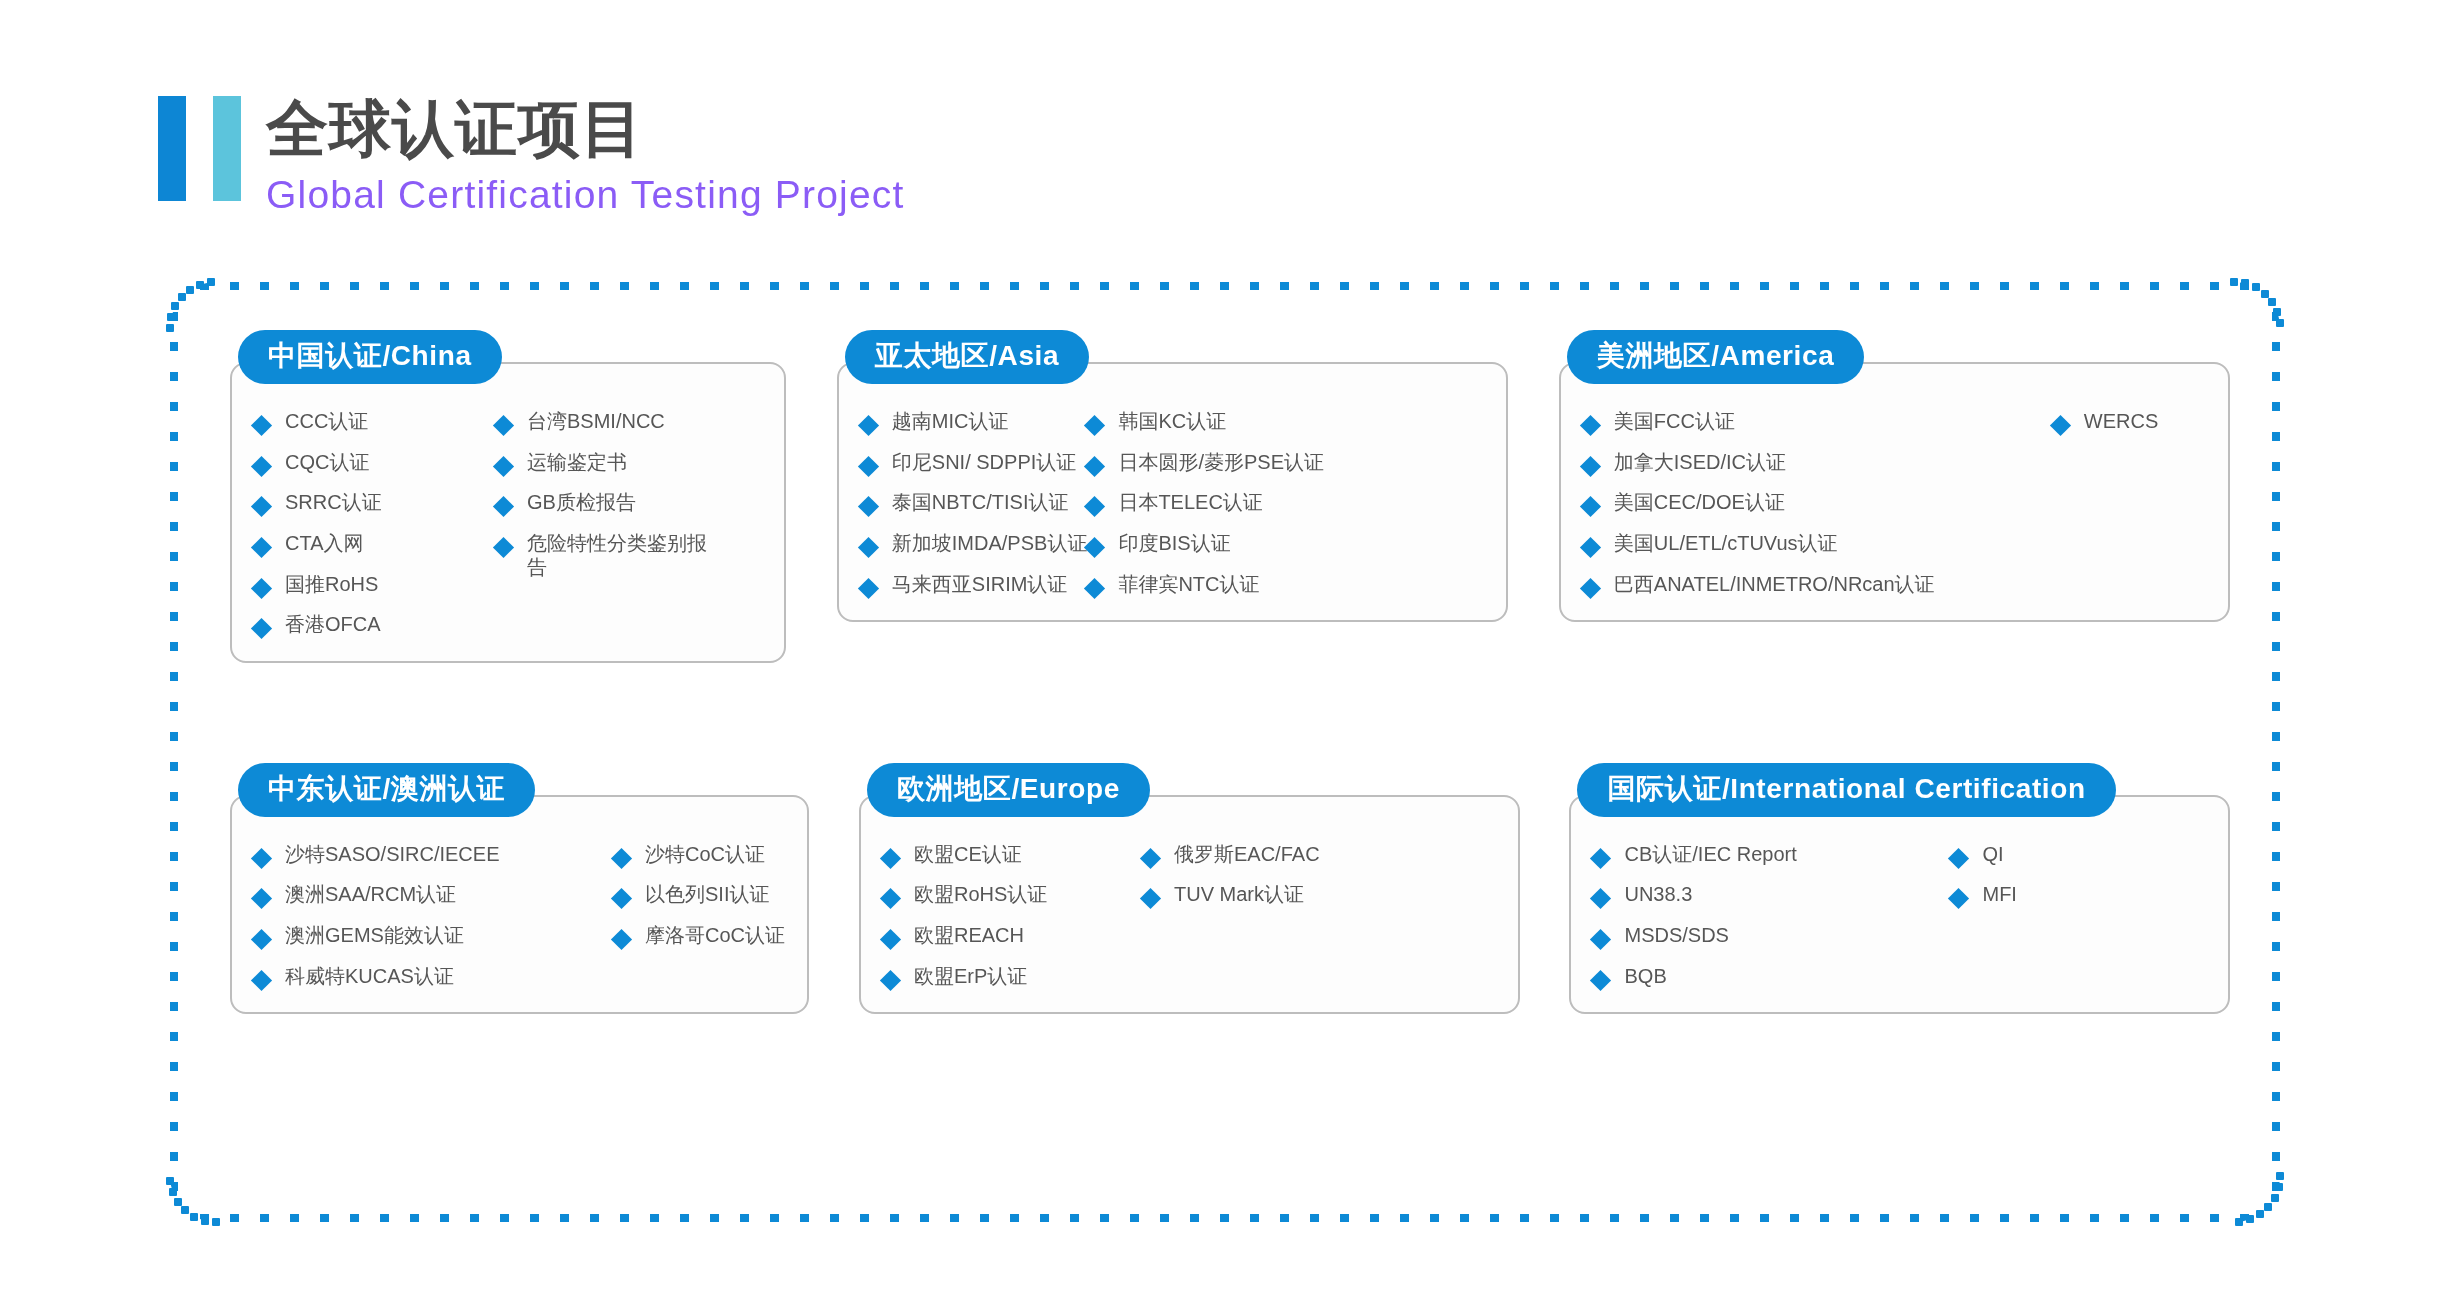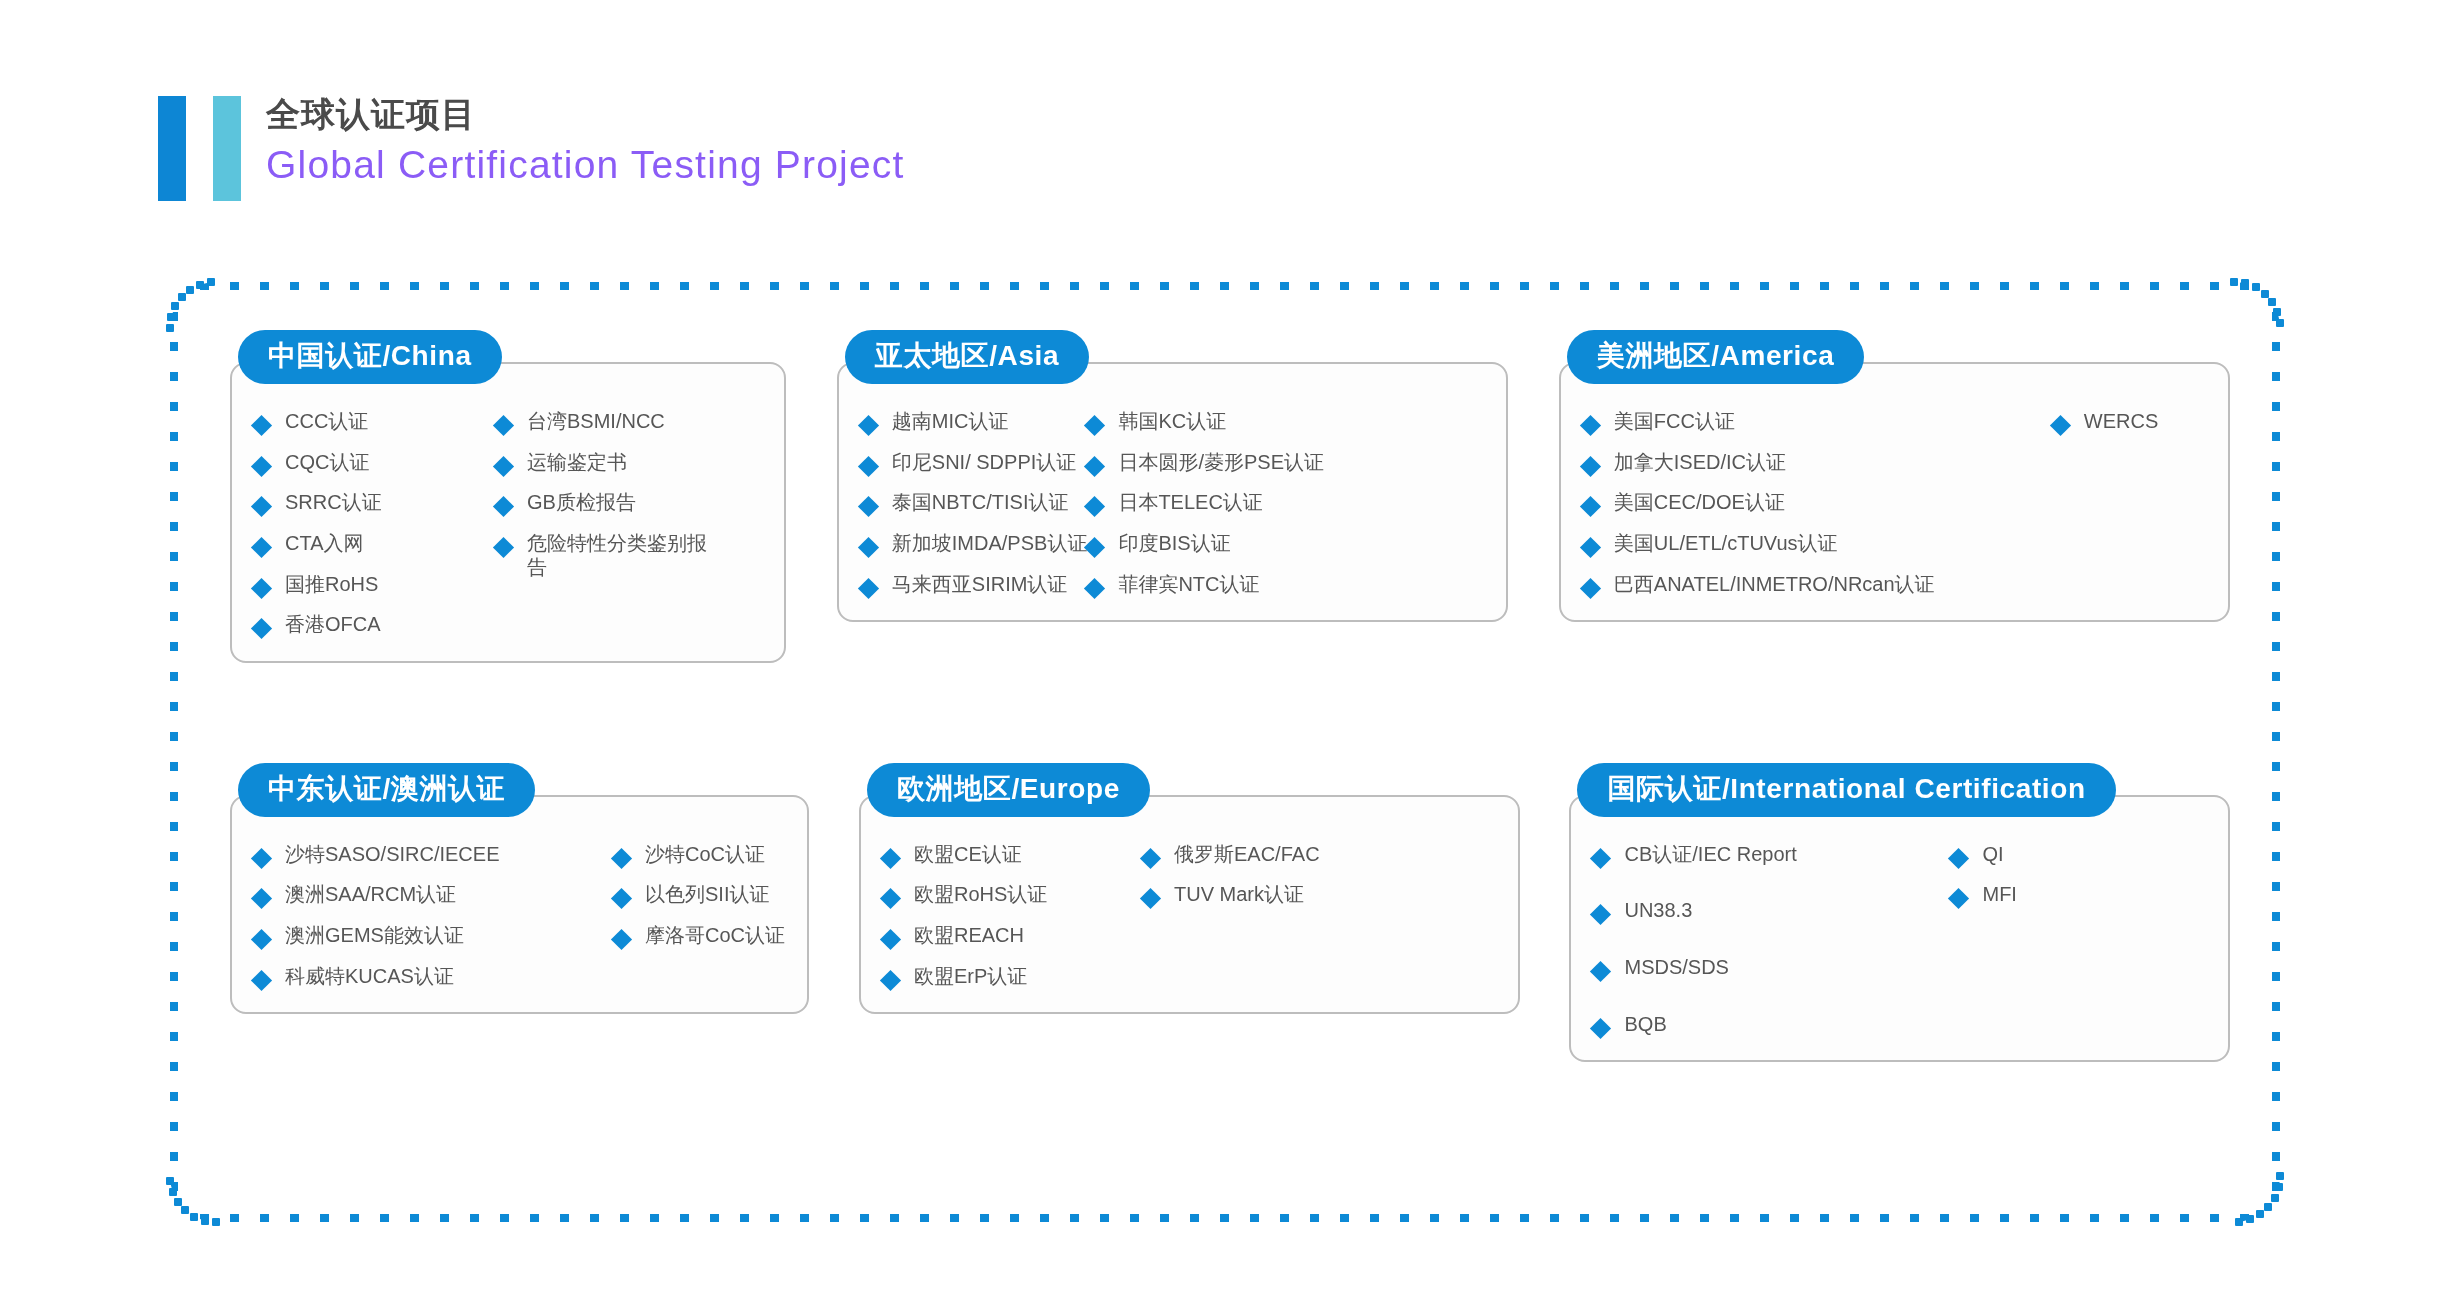--- a/index.html
+++ b/index.html
@@ -10,21 +10,21 @@
     -webkit-font-smoothing:antialiased;
   }
 
   
   .header{position:absolute;left:158px;top:96px;display:flex;align-items:flex-start;}
   .bar{width:28px;height:105px;display:block;}
   .bar.dark{background:#0d86d4;}
   .bar.light{background:#5cc4dc;margin-left:27px;}
   .header-text{margin-left:25px;display:flex;flex-direction:column;justify-content:flex-start;}
   .title-cn{
-    font-size:34px;font-weight:bold;color:#4a4a4a;
+    font-size:62px;font-weight:bold;color:#4a4a4a;
     line-height:1.08;letter-spacing:1px;white-space:nowrap;
   }
   .title-en{
     font-size:39px;font-weight:normal;color:#8b5cf6;
     line-height:1.25;margin-top:8px;letter-spacing:1.2px;white-space:nowrap;
   }
 
   
   .dotted-frame{
     position:absolute;left:170px;top:282px;
@@ -93,21 +93,21 @@
   .china .col-a{width:242px;}
   .china .col-b{width:auto;}
   .asia  .col-a{width:272px;}
   .asia  .col-b{width:auto;}
   .america .col-a{width:470px;}
   .america .col-b{width:auto;}
   .mideast .col-a{width:360px;}
   .mideast .col-b{width:auto;}
   .europe .col-a{width:260px;}
   .europe .col-b{width:auto;}
-  .intl .col-a{width:358px;gap:16px;}
+  .intl .col-a{width:358px;}
   .intl .col-b{width:auto;}
 </style>
 </head>
 <body>
 
 <div class="header">
   <span class="bar dark"></span>
   <span class="bar light"></span>
   <div class="header-text">
     <div class="title-cn">全球认证项目</div>

